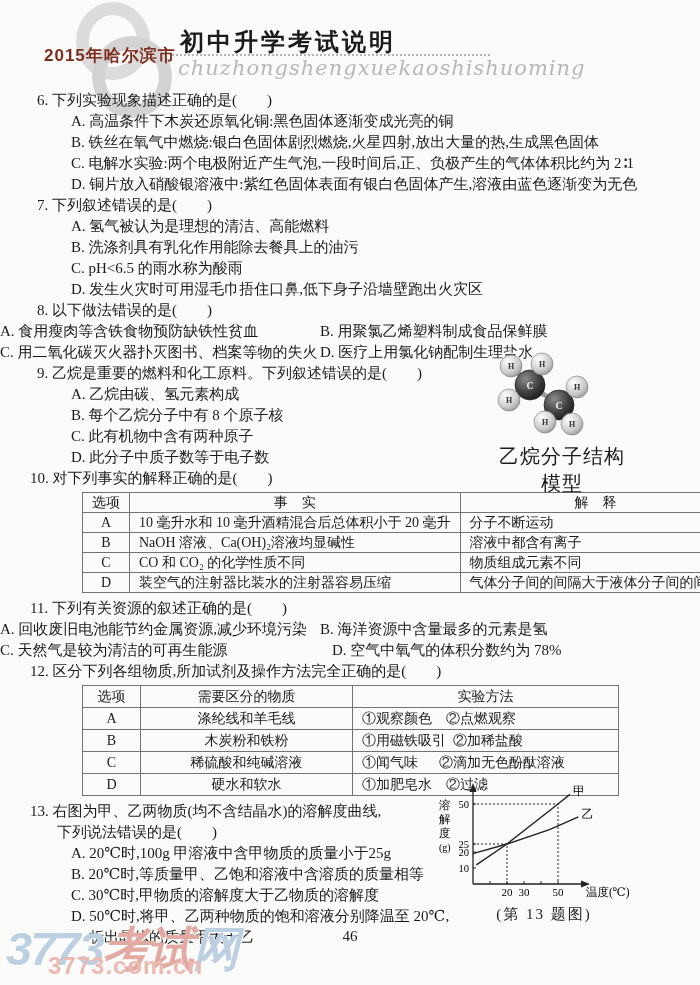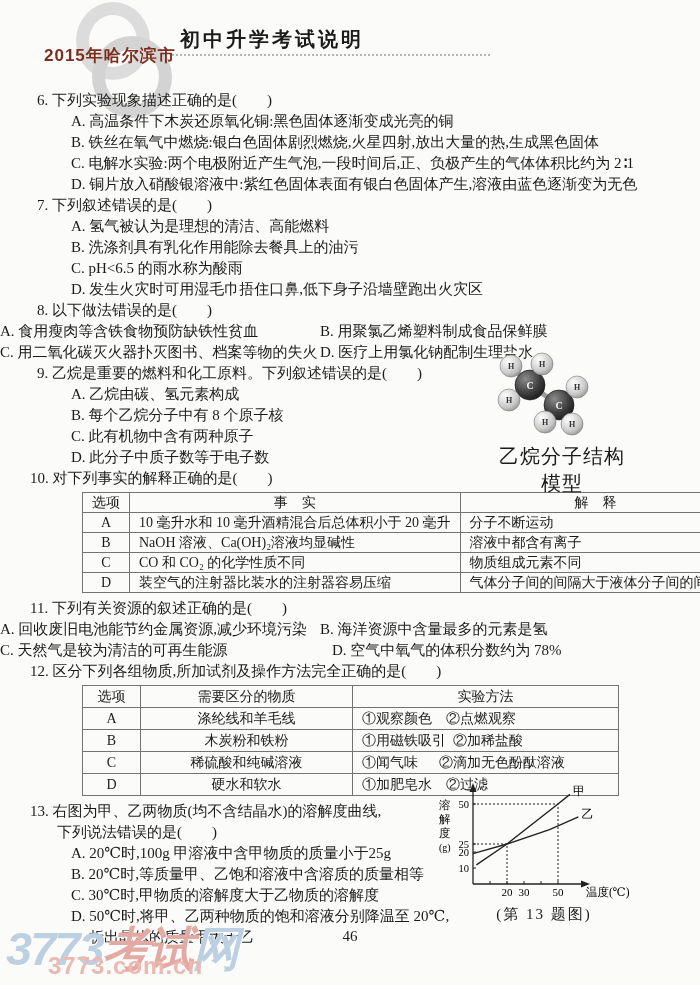--- a/index.html
+++ b/index.html
@@ -9,21 +9,21 @@
     font-family:"Liberation Serif","DejaVu Serif",serif;
     color:#1b1b1b;overflow:hidden;
   }
   
   .header{position:relative;height:90px;}
   .logo-ring{position:absolute;border-radius:50%;border:13px solid #d9d9d9;}
   .ring1{left:76px;top:2px;width:48px;height:52px;border-color:#dcdcdc;}
   .ring2{left:92px;top:36px;width:54px;height:56px;border-color:#d3d3d3;}
   .edition{position:absolute;left:44px;top:44px;font-size:17px;font-weight:bold;
     color:#7c2d1e;font-family:"Liberation Sans","DejaVu Sans",sans-serif;letter-spacing:1px;}
-  .book-title{position:absolute;left:180px;top:26px;font-size:20px;font-weight:bold;
+  .book-title{position:absolute;left:180px;top:26px;font-size:24px;font-weight:bold;
     letter-spacing:3px;font-family:"Liberation Sans","DejaVu Sans",sans-serif;}
   .header-divider{position:absolute;left:172px;top:54px;width:318px;border-top:2px dotted #b5b5b5;}
   .pinyin{position:absolute;left:178px;top:56px;font-size:21px;font-style:italic;
     color:#b7b7b7;letter-spacing:1px;font-family:"DejaVu Serif",serif;}
   
   .content{position:relative;}
   .line{font-size:15px;line-height:21px;white-space:nowrap;}
   .stem{margin-left:37px;}
   .stem10{margin-left:30px;}
   .opt{margin-left:71px;}
@@ -59,20 +59,21 @@
 <div class="page">
 
   <div class="header">
     <div>
       <div class="logo-ring ring1"></div>
       <div class="logo-ring ring2"></div>
     </div>
     <div class="edition">2015年哈尔滨市</div>
     <div class="book-title">初中升学考试说明</div>
     <div class="header-divider"></div>
+    <div class="pinyin">chuzhongshengxuekaoshishuoming</div>
   </div>
 
   <div class="content">
 
     <div>
       <div class="line stem"><span>6.</span> <span>下列实验现象描述正确的是(&nbsp;&nbsp;&nbsp;&nbsp;&nbsp;&nbsp;&nbsp;&nbsp;)</span></div>
       <div class="line opt">A. 高温条件下木炭还原氧化铜:黑色固体逐渐变成光亮的铜</div>
       <div class="line opt">B. 铁丝在氧气中燃烧:银白色固体剧烈燃烧,火星四射,放出大量的热,生成黑色固体</div>
       <div class="line opt">C. 电解水实验:两个电极附近产生气泡,一段时间后,正、负极产生的气体体积比约为 2∶1</div>
       <div class="line opt">D. 铜片放入硝酸银溶液中:紫红色固体表面有银白色固体产生,溶液由蓝色逐渐变为无色</div>

